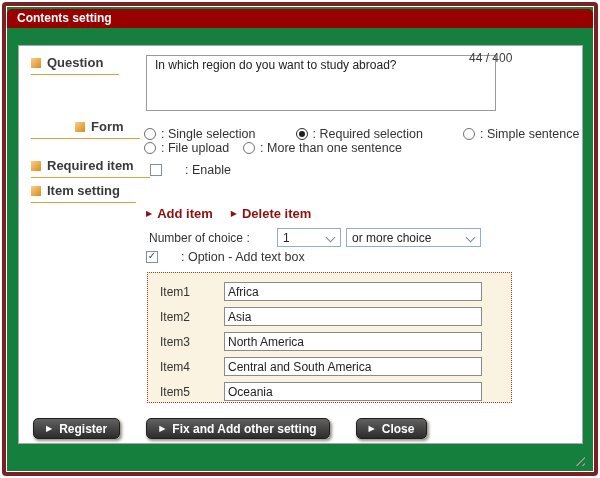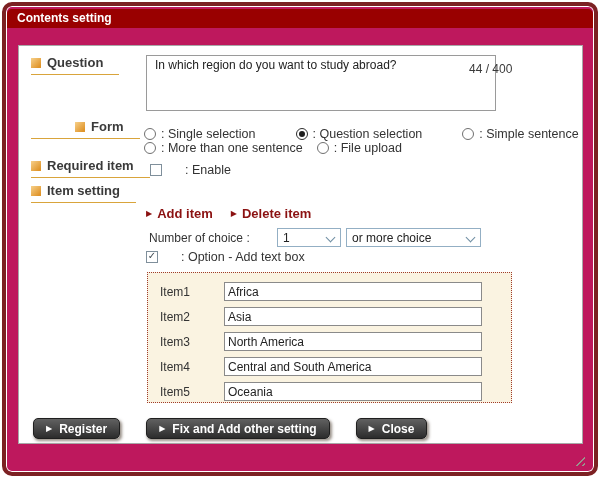--- a/index.html
+++ b/index.html
@@ -2,21 +2,21 @@
 <html><head>
 <meta charset="utf-8">
 <style>
   html,body{margin:0;padding:0;}
   .stage{
     position:relative;width:600px;height:478px;background:#ffffff;
     font-family:"Liberation Sans","DejaVu Sans",sans-serif;overflow:hidden;
   }
   .window{
     position:absolute;left:2px;top:2px;right:2px;bottom:2px;
-    border:4px solid #7c2123;border-radius:10px;background:#be185d;
+    border:4px solid #7c2123;border-radius:4px;background:#15803d;
     box-shadow:inset 0 0 0 1px #ffffff;
   }
   .titlebar{
     position:absolute;left:1px;top:3px;right:1px;height:19px;
     background:#990000;border-radius:5px 5px 0 0;
     color:#ffffff;font-size:12px;font-weight:bold;line-height:19px;
     padding-left:10px;box-sizing:border-box;
   }
   .panel{
     position:absolute;left:12px;top:39px;width:563px;height:397px;
@@ -28,21 +28,21 @@
     border-bottom:1px solid #d9a43b;padding:0 16px 4px 0;width:max-content;
   }
   .bullet{width:10px;height:10px;background:linear-gradient(135deg,#f7d08a 0%,#e0952a 85%);flex:0 0 auto;}
   .group-label{font-size:13px;font-weight:bold;color:#3a3a3a;white-space:nowrap;}
   
   .q-text{
     position:absolute;left:127px;top:9px;width:350px;height:56px;
     border:1px solid #9a9a9a;background:#fff;color:#222;
     font-size:12px;font-family:inherit;padding:2px 8px;resize:none;box-sizing:border-box;outline:none;
   }
-  .counter{position:absolute;left:450px;top:16px;font-size:12px;color:#3a3a3a;}
+  .counter{position:absolute;left:450px;top:5px;font-size:12px;color:#3a3a3a;}
   
   .opt-row{position:absolute;display:flex;align-items:center;gap:14px;font-size:12.5px;color:#333;height:16px;}
   .opt{display:inline-flex;align-items:center;gap:5px;cursor:pointer;}
   .radio{width:12px;height:12px;border:1px solid #707070;border-radius:50%;background:#fff;
     display:inline-block;position:relative;box-sizing:border-box;flex:0 0 auto;}
   .radio.checked{border-color:#2e2e2e;}
   .radio.checked::after{content:"";position:absolute;left:2px;top:2px;width:6px;height:6px;border-radius:50%;background:#1d1d1d;}
   .check-row{position:absolute;display:flex;align-items:center;gap:23px;font-size:12.5px;color:#333;height:14px;}
   .checkbox{width:12px;height:12px;border:1px solid #7f8f9b;background:#fff;display:inline-flex;
     align-items:center;justify-content:center;box-sizing:border-box;flex:0 0 auto;cursor:pointer;}
@@ -102,35 +102,35 @@
         <span class="bullet"></span>
         <span class="group-label">Form</span>
       </div>
       <div class="opt-row" style="left:125px;top:80px;gap:40px;">
         <span class="opt">
           <span class="radio"></span>
           <span>: Single selection</span>
         </span>
         <span class="opt">
           <span class="radio checked"></span>
-          <span>: Question selection</span>
+          <span>: Required selection</span>
         </span>
         <span class="opt">
           <span class="radio"></span>
           <span>: Simple sentence</span>
         </span>
       </div>
       <div class="opt-row" style="left:125px;top:94px;">
         <span class="opt">
           <span class="radio"></span>
+          <span>: File upload</span>
+        </span>
+        <span class="opt">
+          <span class="radio"></span>
           <span>: More than one sentence</span>
-        </span>
-        <span class="opt">
-          <span class="radio"></span>
-          <span>: File upload</span>
         </span>
       </div>
 
       <div class="label-group" style="left:12px;top:112px;">
         <span class="bullet"></span>
         <span class="group-label">Required item</span>
       </div>
       <div class="check-row" style="left:131px;top:117px;">
         <span class="checkbox"></span>
         <span>: Enable</span>

